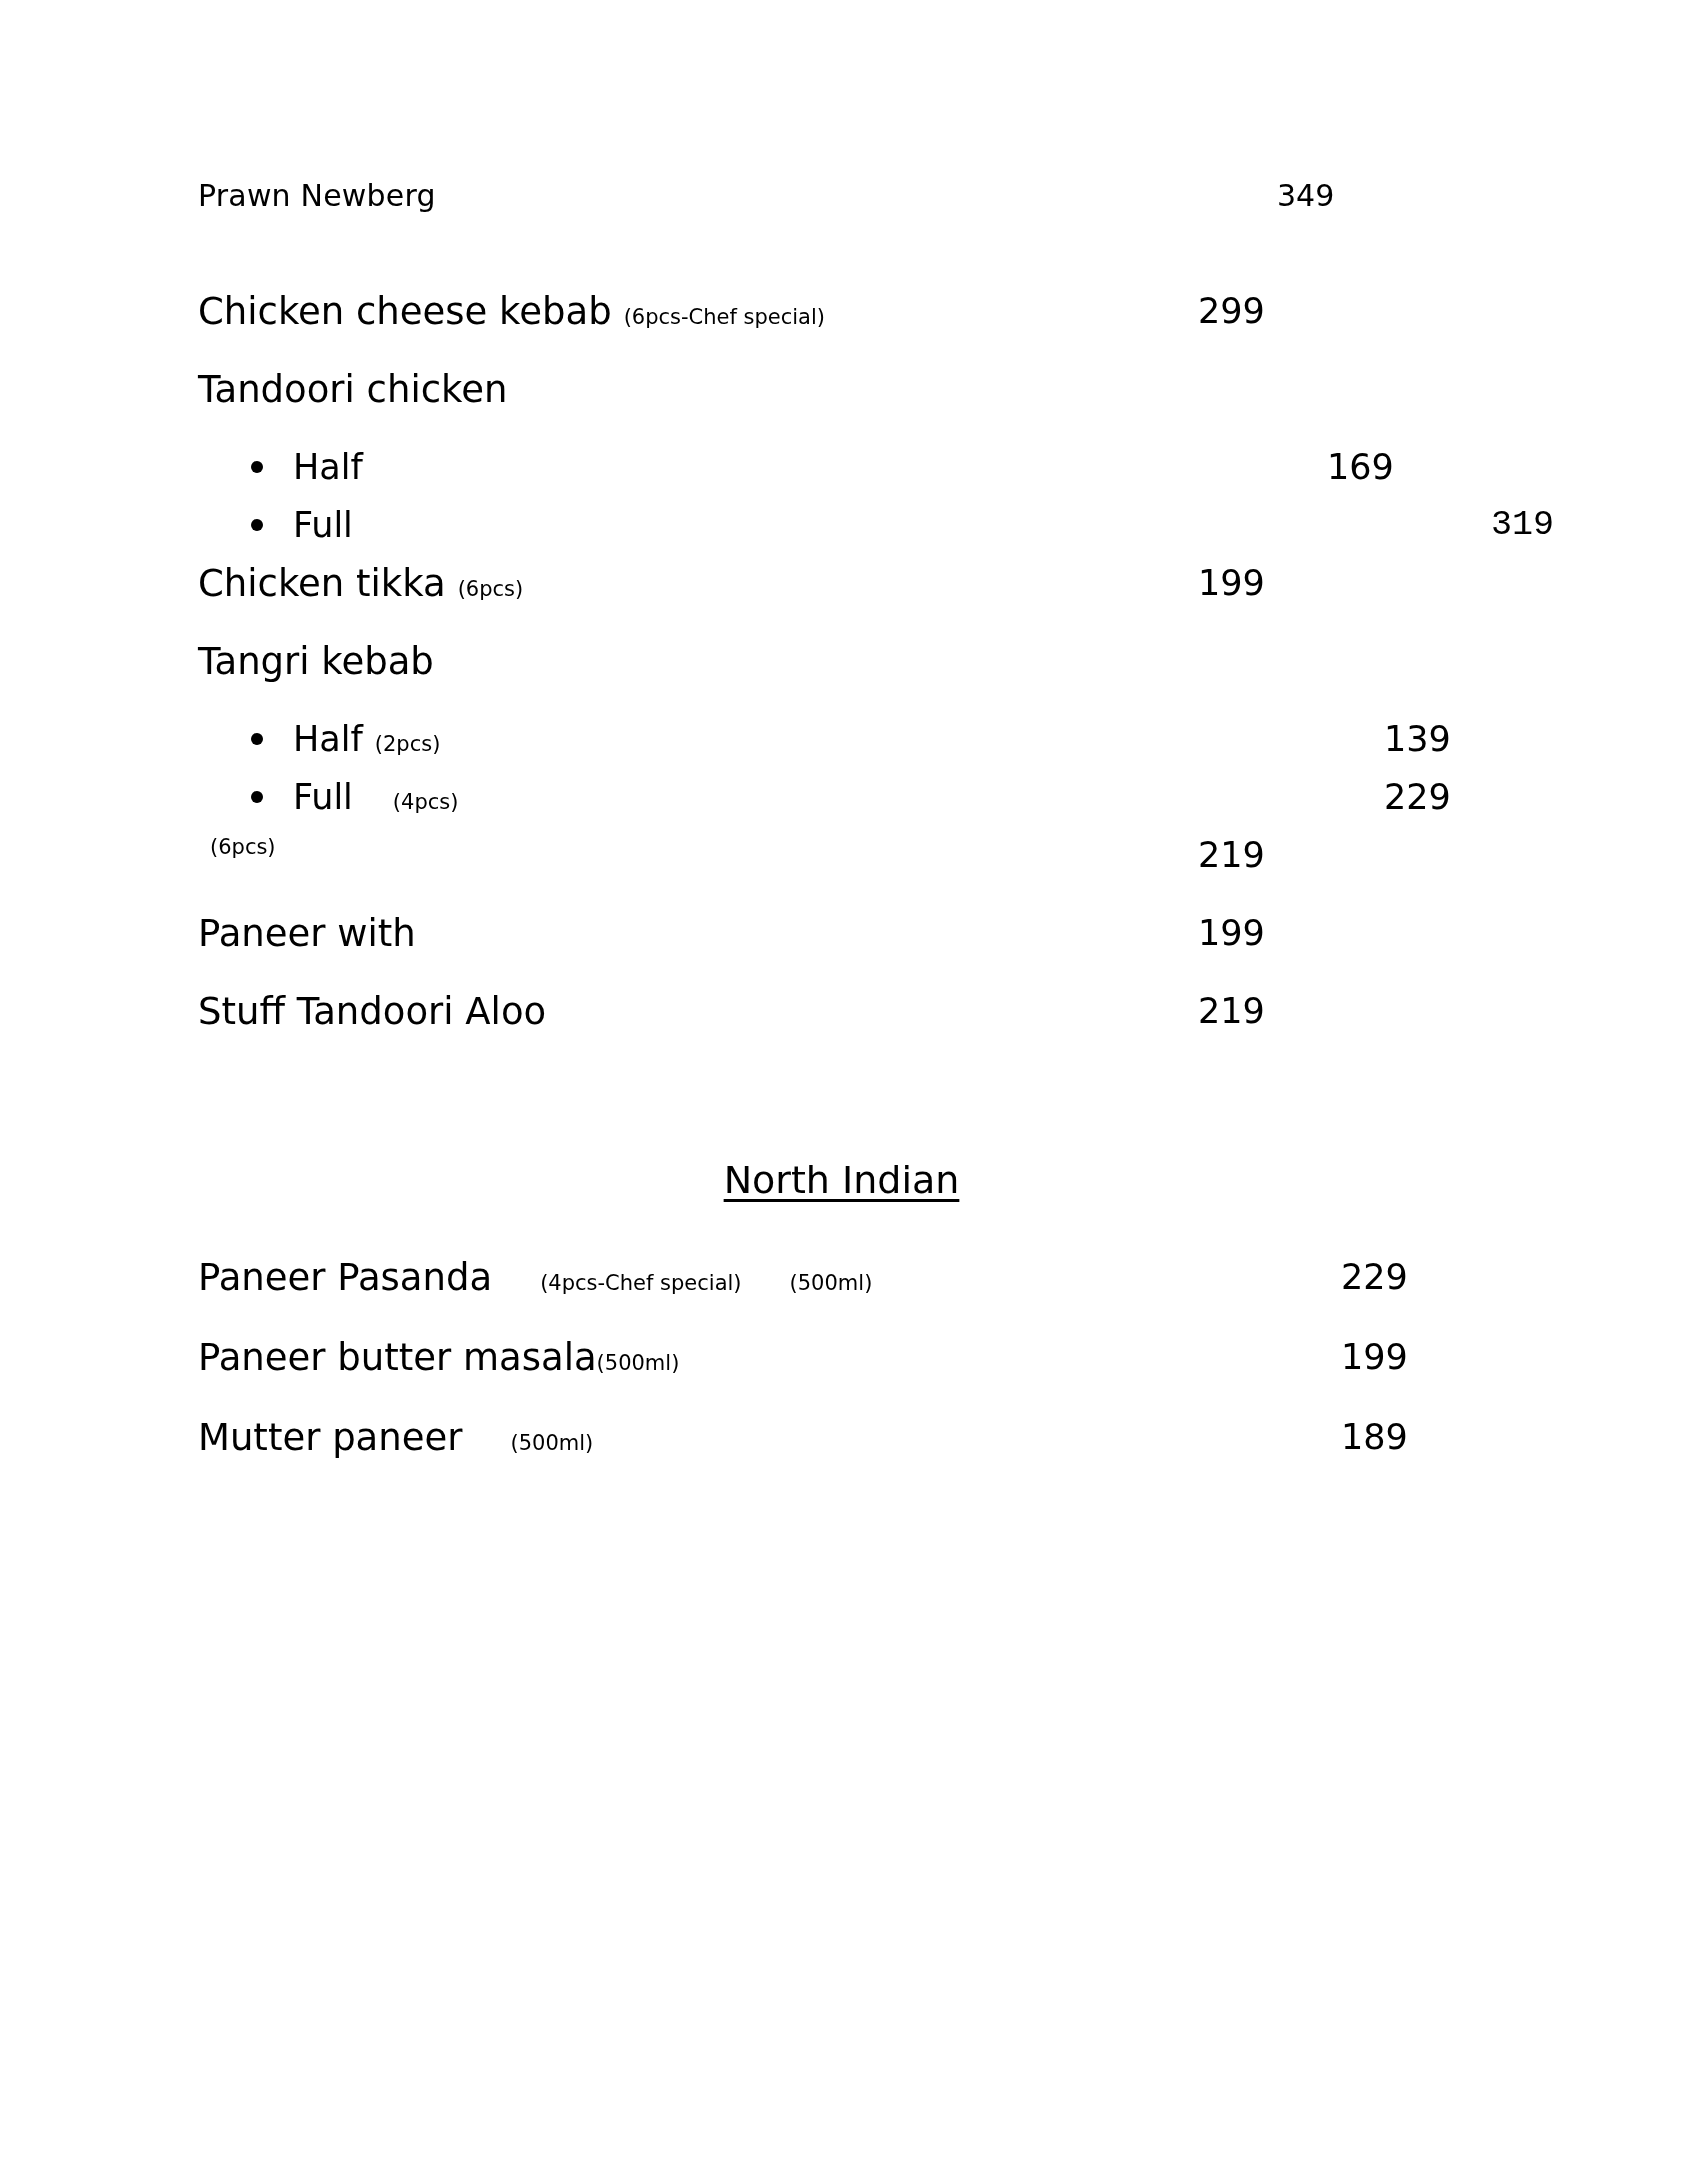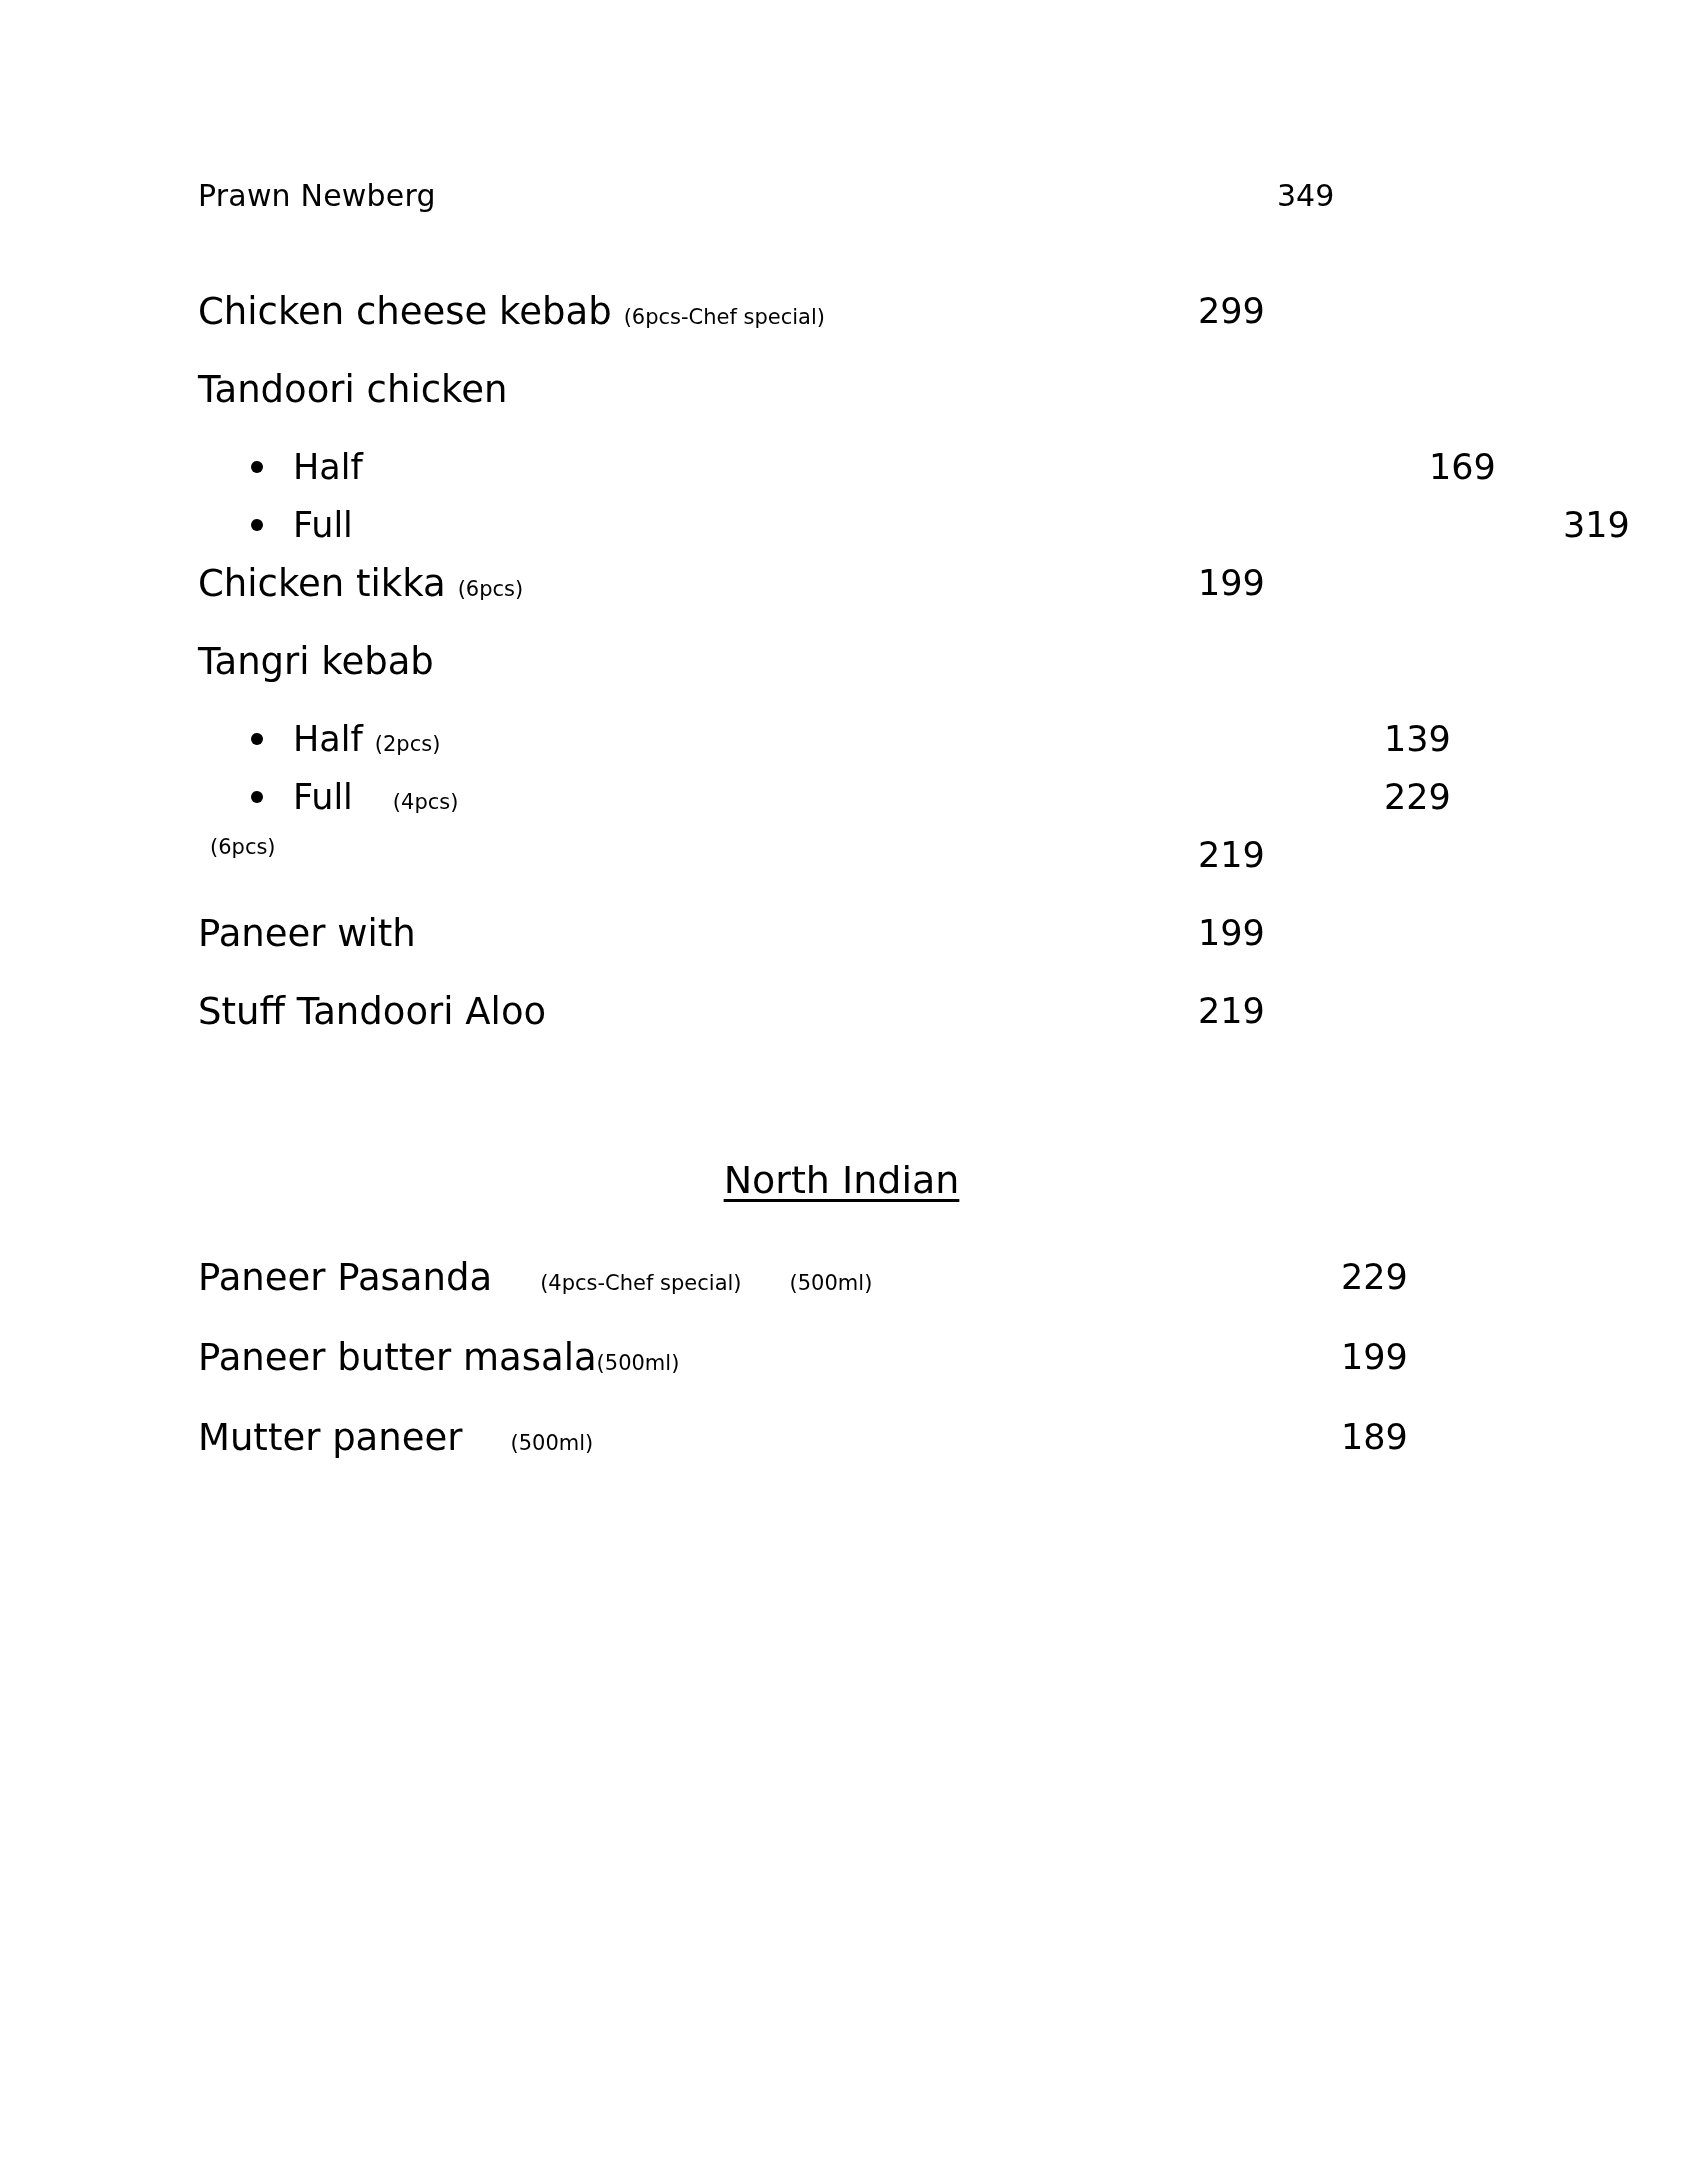--- a/index.html
+++ b/index.html
@@ -127,22 +127,22 @@
     margin-left: 12px;
   }
   .sub-qty-wide {
     font-size: 21px;
     margin-left: 40px;
   }
   .sub-price {
     position: absolute;
     font-size: 35px;
   }
-  .sub-price.p-half { left: 1176px; }
-  .sub-price.p-full { left: 1310px; }
+  .sub-price.p-half { left: 1074px; }
+  .sub-price.p-full { left: 1238px; font-family: Liberation Mono, monospace; }
   .sub-price.p-half2 { left: 1131px; }
   .sub-price.p-full2 { left: 1131px; }
 
   .north-block { margin-top: 55px; }
   .north-row { margin-bottom: 30px; }
 </style>
 </head>
 <body>
 
 <div class="page">

